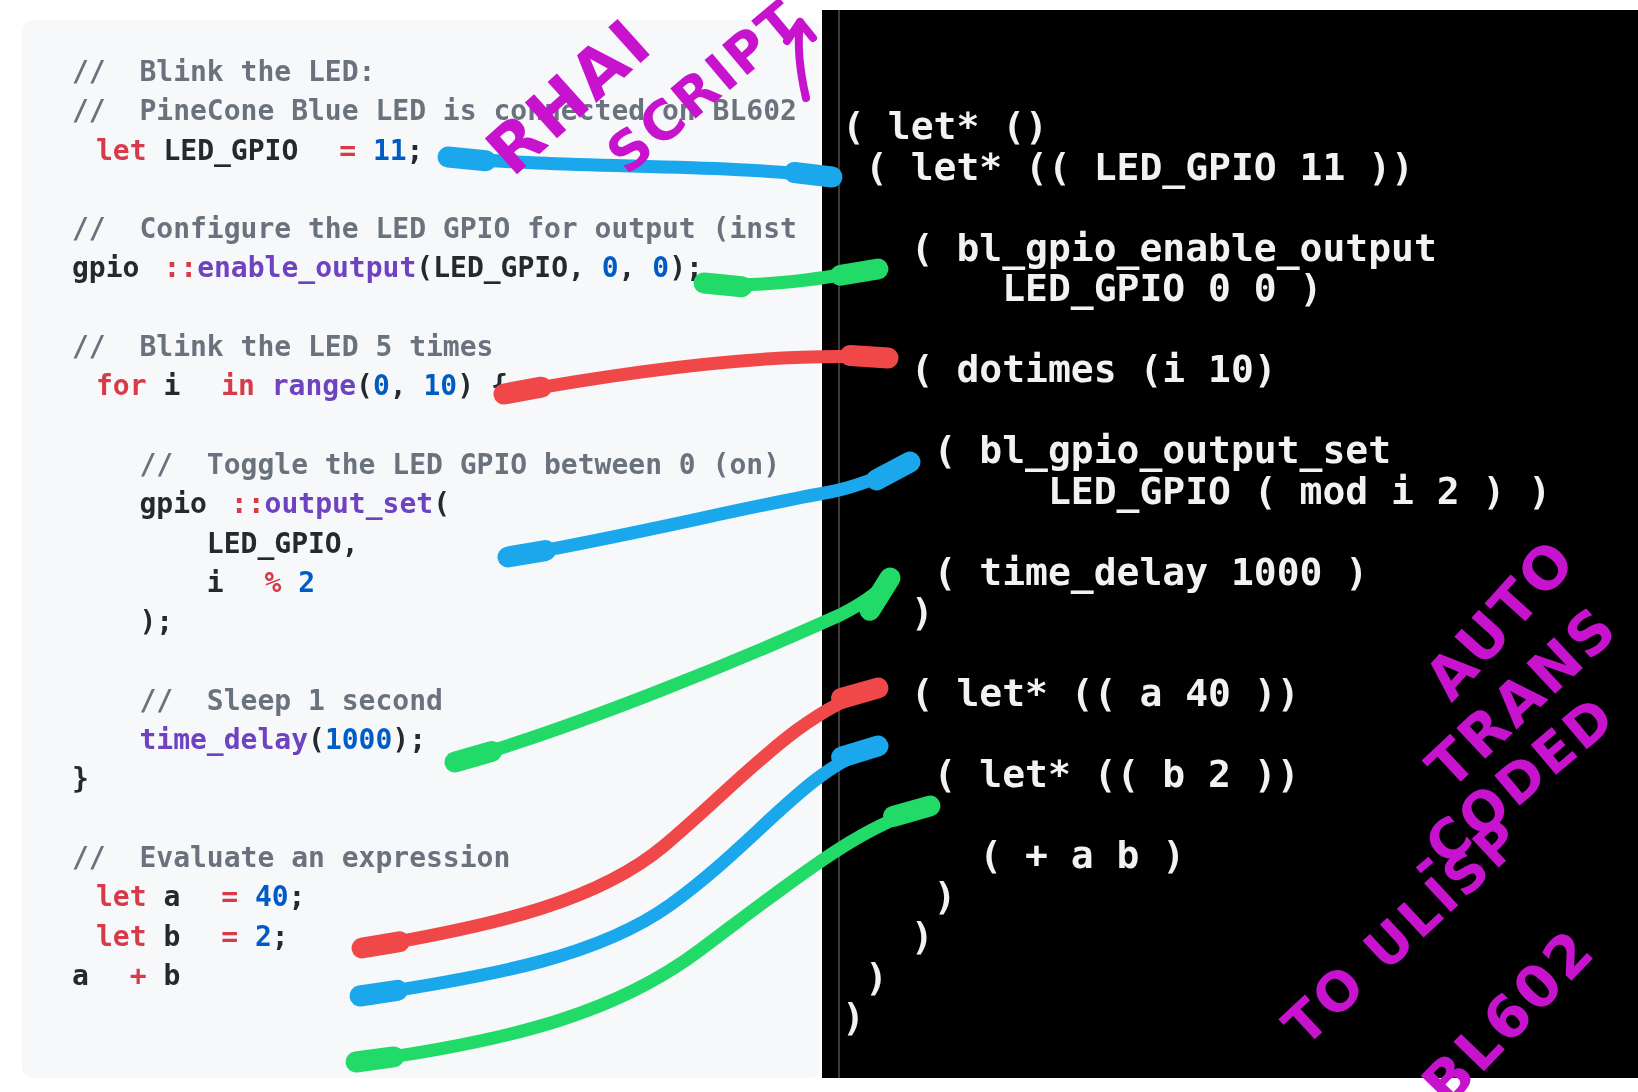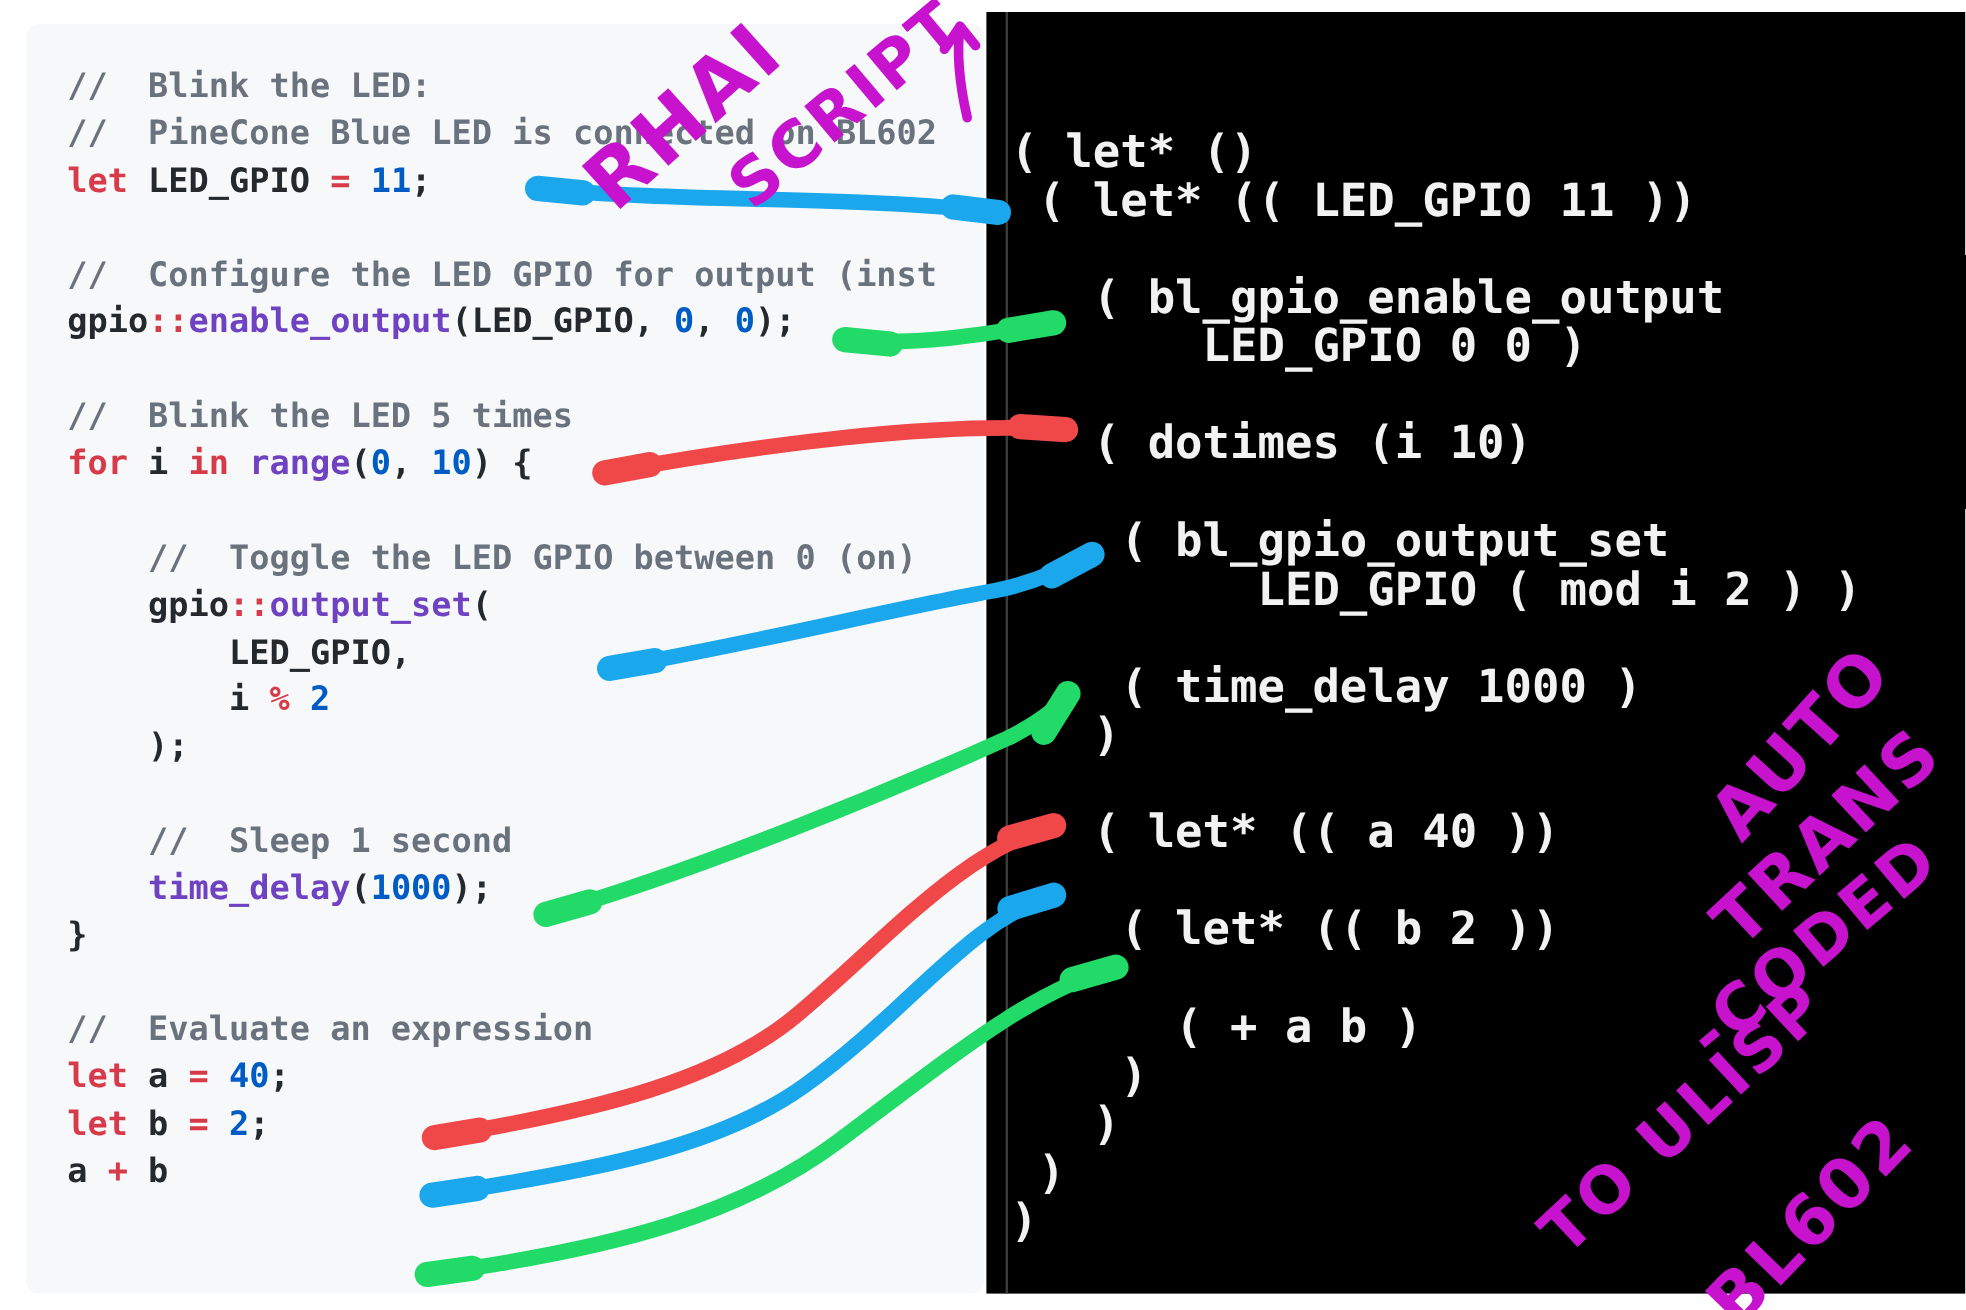--- a/index.html
+++ b/index.html
@@ -1,25 +1,25 @@
 <!DOCTYPE html>
 <html style="--page_bg: #ffffff; --left_bg: #f6f8fa; --term_bg: #000000; --term_text: #f2f2f2; --term_border: #3c3c3c; --comment: #6a737d; --keyword: #d73a49; --number: #005cc5; --func: #6f42c1; --plain: #24292e; --blue: #1ba7ec; --green: #22da68; --red: #f04848; --magenta: #c713ce;"><head>
 <meta charset="utf-8">
 <style>
   html,body{margin:0;padding:0;background:#fff;}
   .page{position:relative;width:1638px;height:1092px;background:var(--page_bg,#fff);overflow:hidden;
         font-family:"DejaVu Sans Mono",monospace;}
   
   .left-panel{position:absolute;left:22px;top:20px;width:798px;height:1058px;
               background:var(--left_bg,#f6f8fa);border-radius:10px;overflow:hidden;}
-  .left-code{position:absolute;left:34px;top:32px;white-space:pre;
+  .left-code{position:absolute;left:50px;top:32px;white-space:pre;
              font:600 28px/39.3px "DejaVu Sans Mono",monospace;color:var(--plain,#24292e);}
   .left-code .cl{height:39.3px;}
   .t-c{color:var(--comment,#6a737d);}
-  .t-k{color:var(--keyword,#d73a49);}
+  .t-k{color:var(--keyword,#d73a49);margin-left:24px;}
   .t-n{color:var(--number,#005cc5);}
   .t-f{color:var(--func,#6f42c1);}
   .t-p{color:var(--plain,#24292e);}
   
   .right-panel{position:absolute;left:822px;top:10px;width:816px;height:1068px;
                background:var(--term_bg,#000);overflow:hidden;}
   .term-line{position:absolute;left:16px;top:0;width:2px;height:100%;background:var(--term_border,#3c3c3c);}
   .term-title{position:absolute;left:20px;top:19px;white-space:pre;
               font:700 30px/38px "DejaVu Sans Mono",monospace;color:var(--term_text,#f2f2f2);}
   .term-code{position:absolute;left:20px;top:96px;margin:0;white-space:pre;

